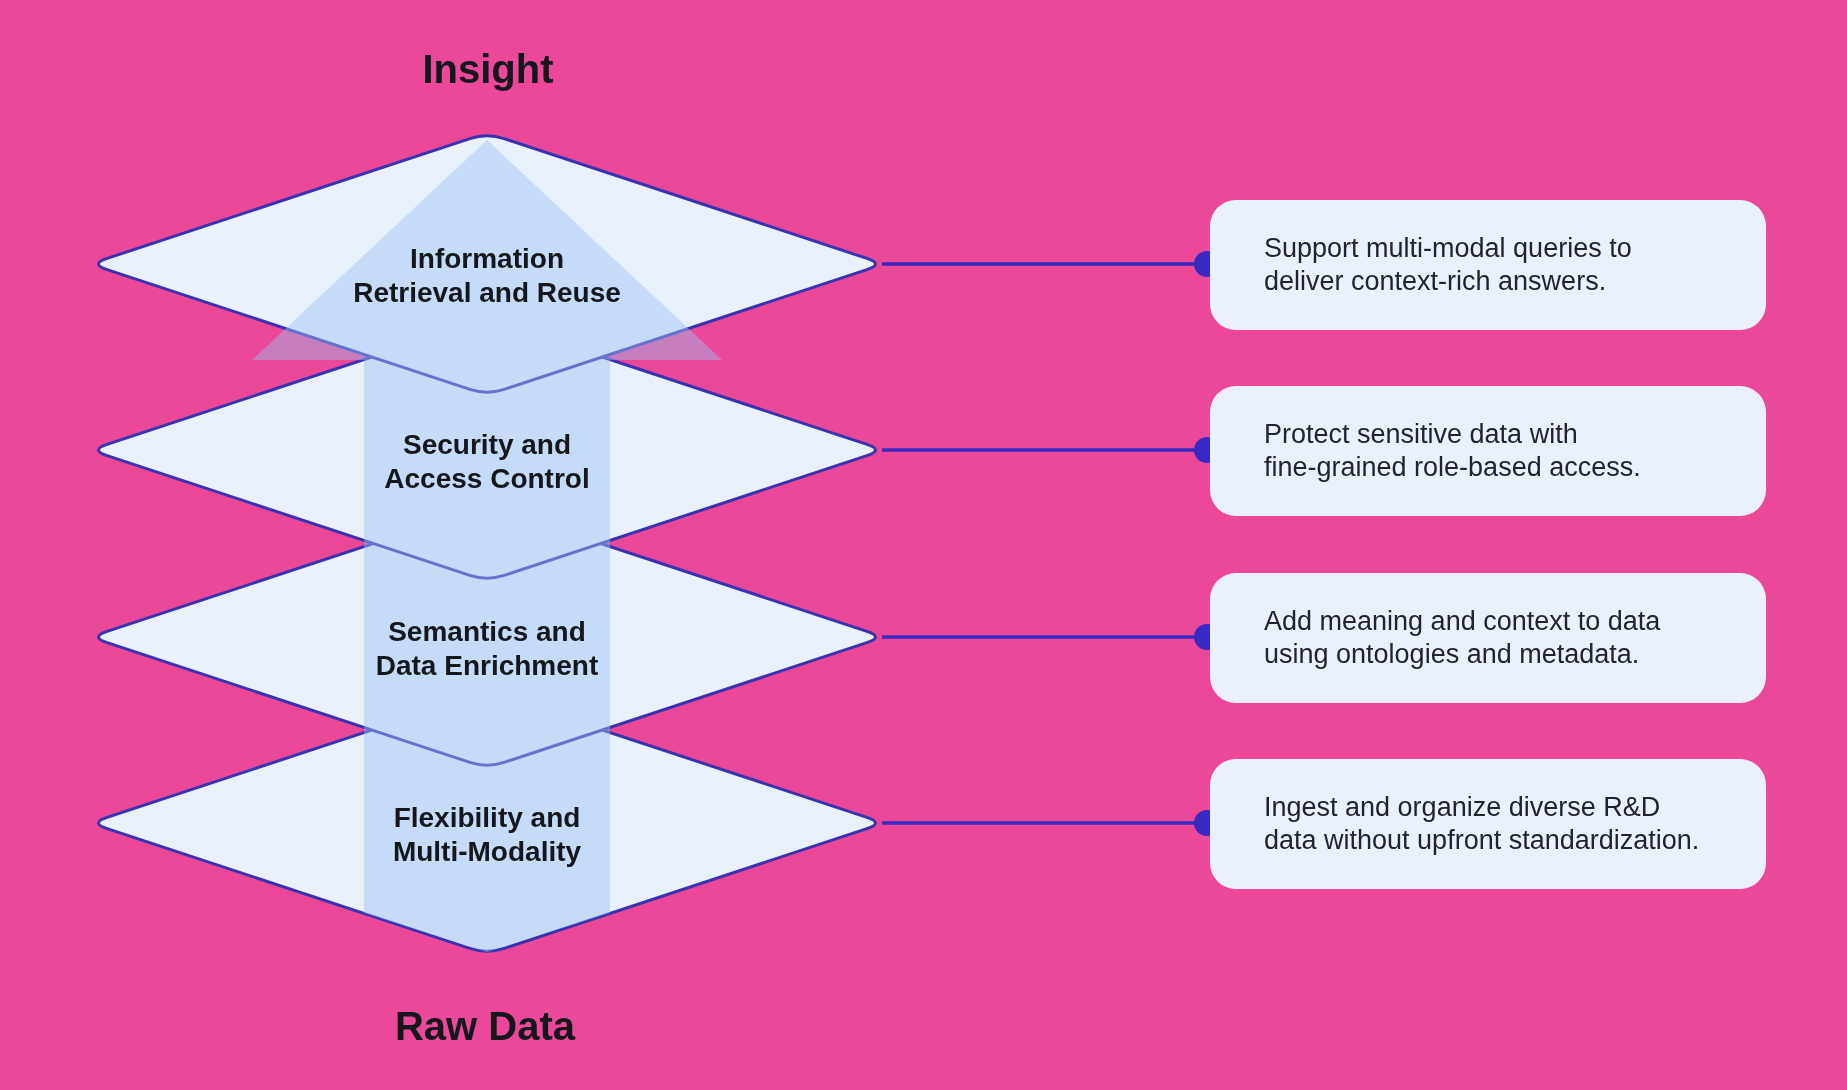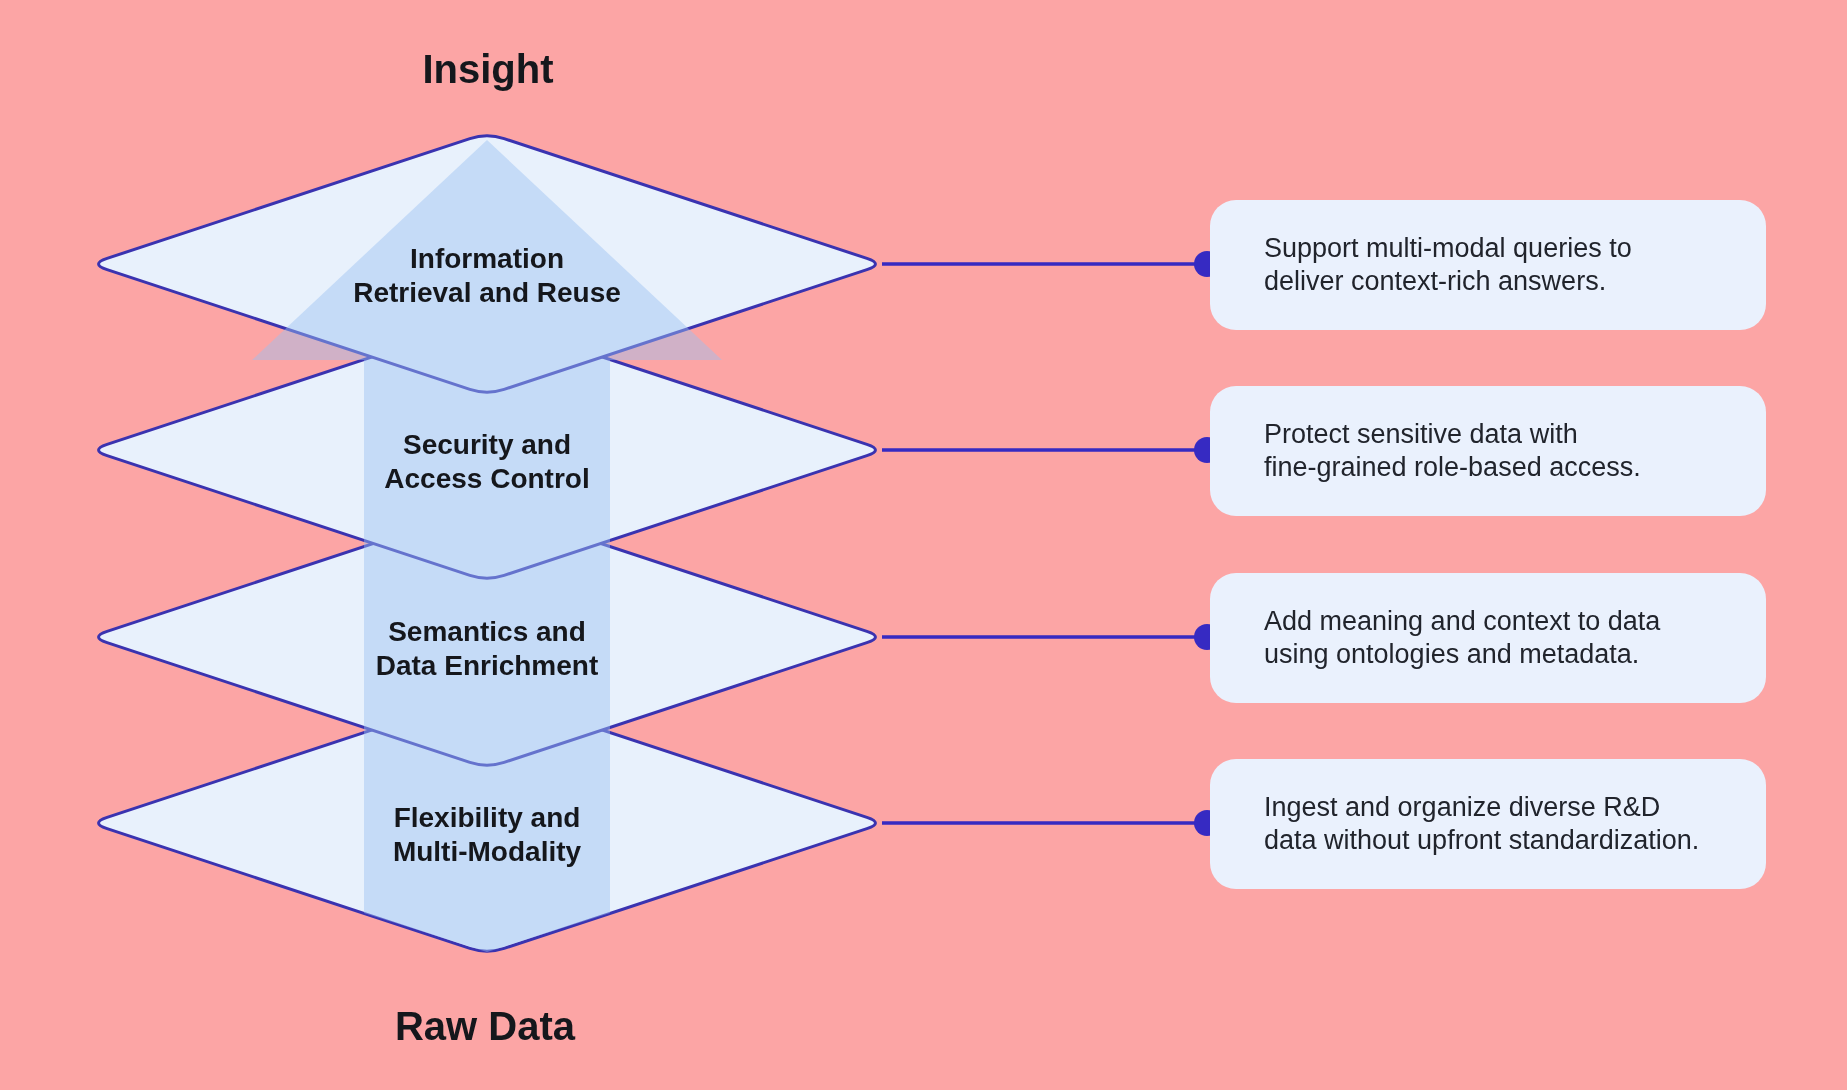--- a/index.html
+++ b/index.html
@@ -1,18 +1,18 @@
 <!DOCTYPE html>
 <html><head>
 <meta charset="utf-8">
 <style>
   html, body { margin: 0; padding: 0; background: #ffffff; }
   .stage {
     width: 1847px; height: 1090px; position: relative;
-    background: #fca5a5; overflow: hidden;
+    background: #ec4899; overflow: hidden;
     font-family: "Liberation Sans", sans-serif;
   }
   svg { display: block; }
   .heading-text {
     font-family: "Liberation Sans", sans-serif;
     font-size: 40px; font-weight: 700; fill: #15171c;
   }
   .diamond-label {
     font-family: "Liberation Sans", sans-serif;
     font-size: 28px; font-weight: 700; fill: #15171c;

